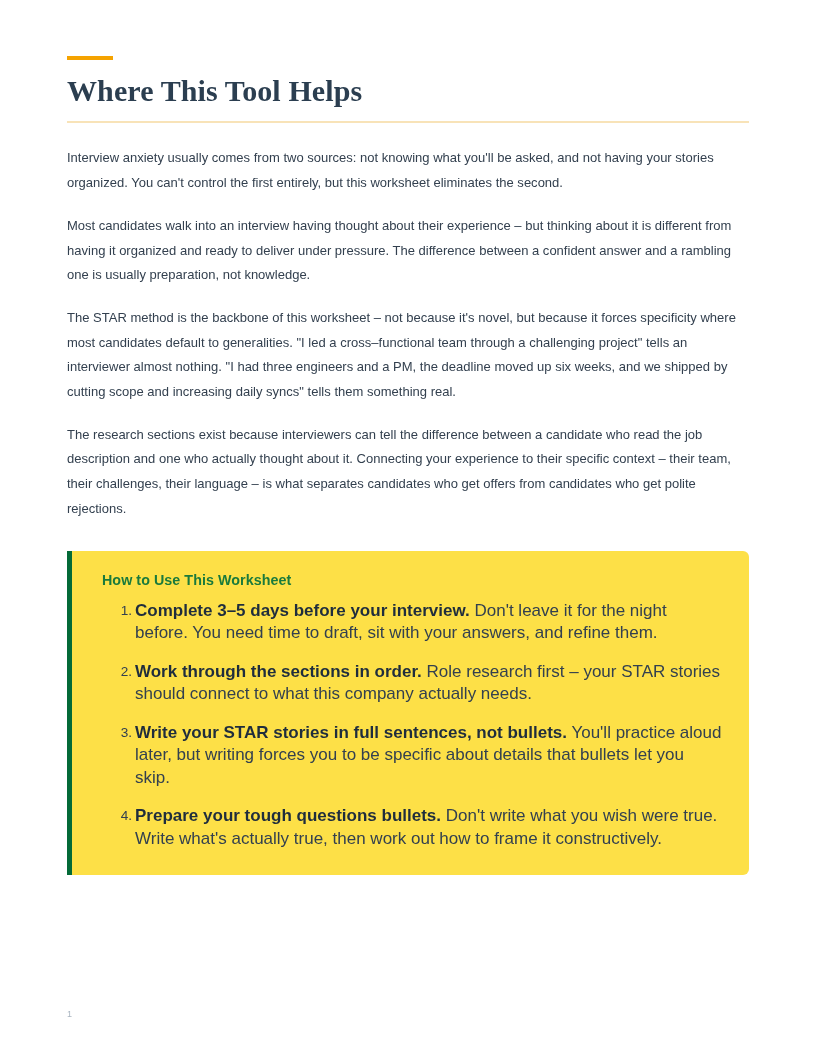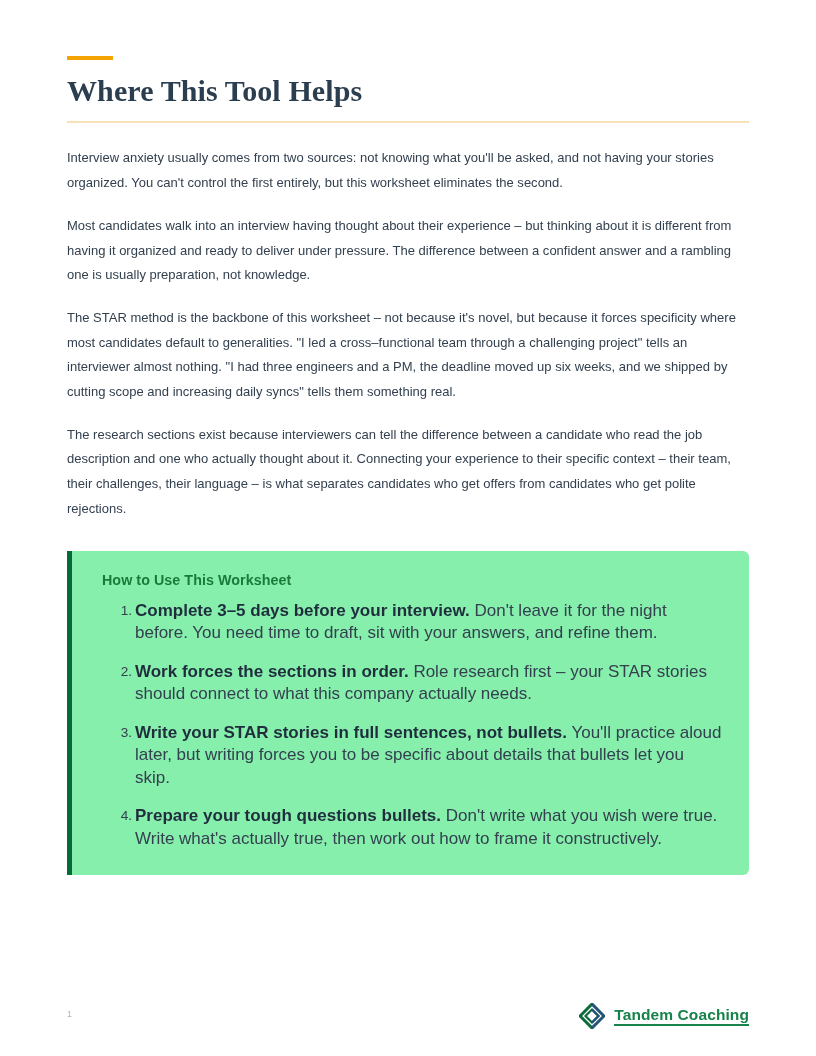--- a/index.html
+++ b/index.html
@@ -66,21 +66,21 @@
     color: #33404F;
     margin-bottom: 18px;
     letter-spacing: 0.01px;
   }
 
   .body-copy p:last-child { margin-bottom: 0; }
 
   
   .callout {
     margin-top: 29px;
-    background: #86efac;
+    background: #fde047;
     border-left: 5px solid #046A38;
     border-radius: 0 6px 6px 0;
     padding: 21px 26px 25px 30px;
     width: 682px;
   }
 
   .callout-title {
     font-size: 14.3px;
     font-weight: bold;
     color: #1A7A3C;
@@ -187,45 +187,33 @@
     </div>
 
     <div class="callout">
       <div class="callout-title">How to Use This Worksheet</div>
 
       <ol class="callout-list">
         <li>
           <span class="lead">Complete 3–5 days before your interview.</span><span> Don't leave it for the night before. You need time to draft, sit with your answers, and refine them.</span>
         </li>
         <li>
-          <span class="lead">Work forces the sections in order.</span><span> Role research first – your STAR stories should connect to what this company actually needs.</span>
+          <span class="lead">Work through the sections in order.</span><span> Role research first – your STAR stories should connect to what this company actually needs.</span>
         </li>
         <li>
           <span class="lead">Write your STAR stories in full sentences, not bullets.</span><span> You'll practice aloud later, but writing forces you to be specific about details that bullets let you skip.</span>
         </li>
         <li>
           <span class="lead">Prepare your tough questions bullets.</span><span> Don't write what you wish were true. Write what's actually true, then work out how to frame it constructively.</span>
         </li>
       </ol>
     </div>
 
   </div>
 
   <div class="footer">
 
     <div class="page-number">1</div>
 
-    <div class="brand">
-      <span class="brand-mark">
-        <svg viewBox="0 0 26 26" width="26" height="26" aria-hidden="true">
-          <polygon points="13,1 25,13 13,25 1,13" fill="none" stroke="#0B6B3A" stroke-width="2.6"></polygon>
-          <path d="M13,1 L1,13 L13,25" fill="none" stroke="#0B6B3A" stroke-width="2.6"></path>
-          <path d="M13,1 L25,13 L13,25" fill="none" stroke="#24547E" stroke-width="2.6"></path>
-          <polygon points="13,6.5 19.5,13 13,19.5 6.5,13" fill="none" stroke="#0B6B3A" stroke-width="2.2"></polygon>
-          <path d="M13,6.5 L19.5,13 L13,19.5" fill="none" stroke="#24547E" stroke-width="2.2"></path>
-        </svg>
-      </span>
-      <span class="brand-name">Tandem Coaching</span>
-    </div>
 
   </div>
 
 </div>
 
 </body></html>

